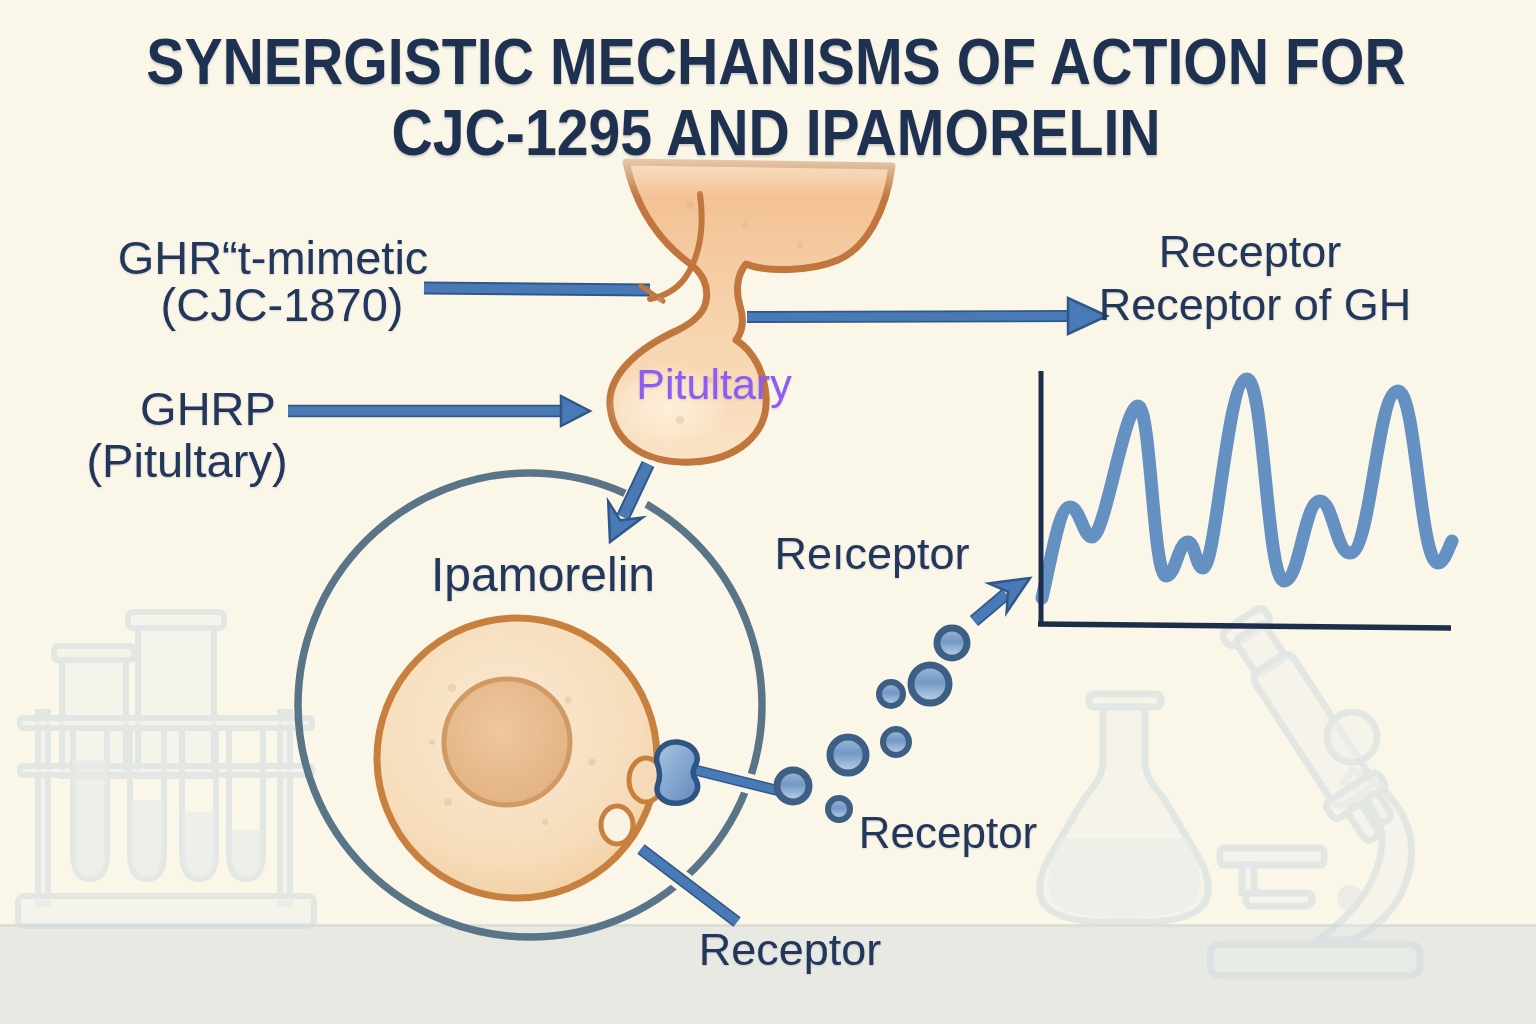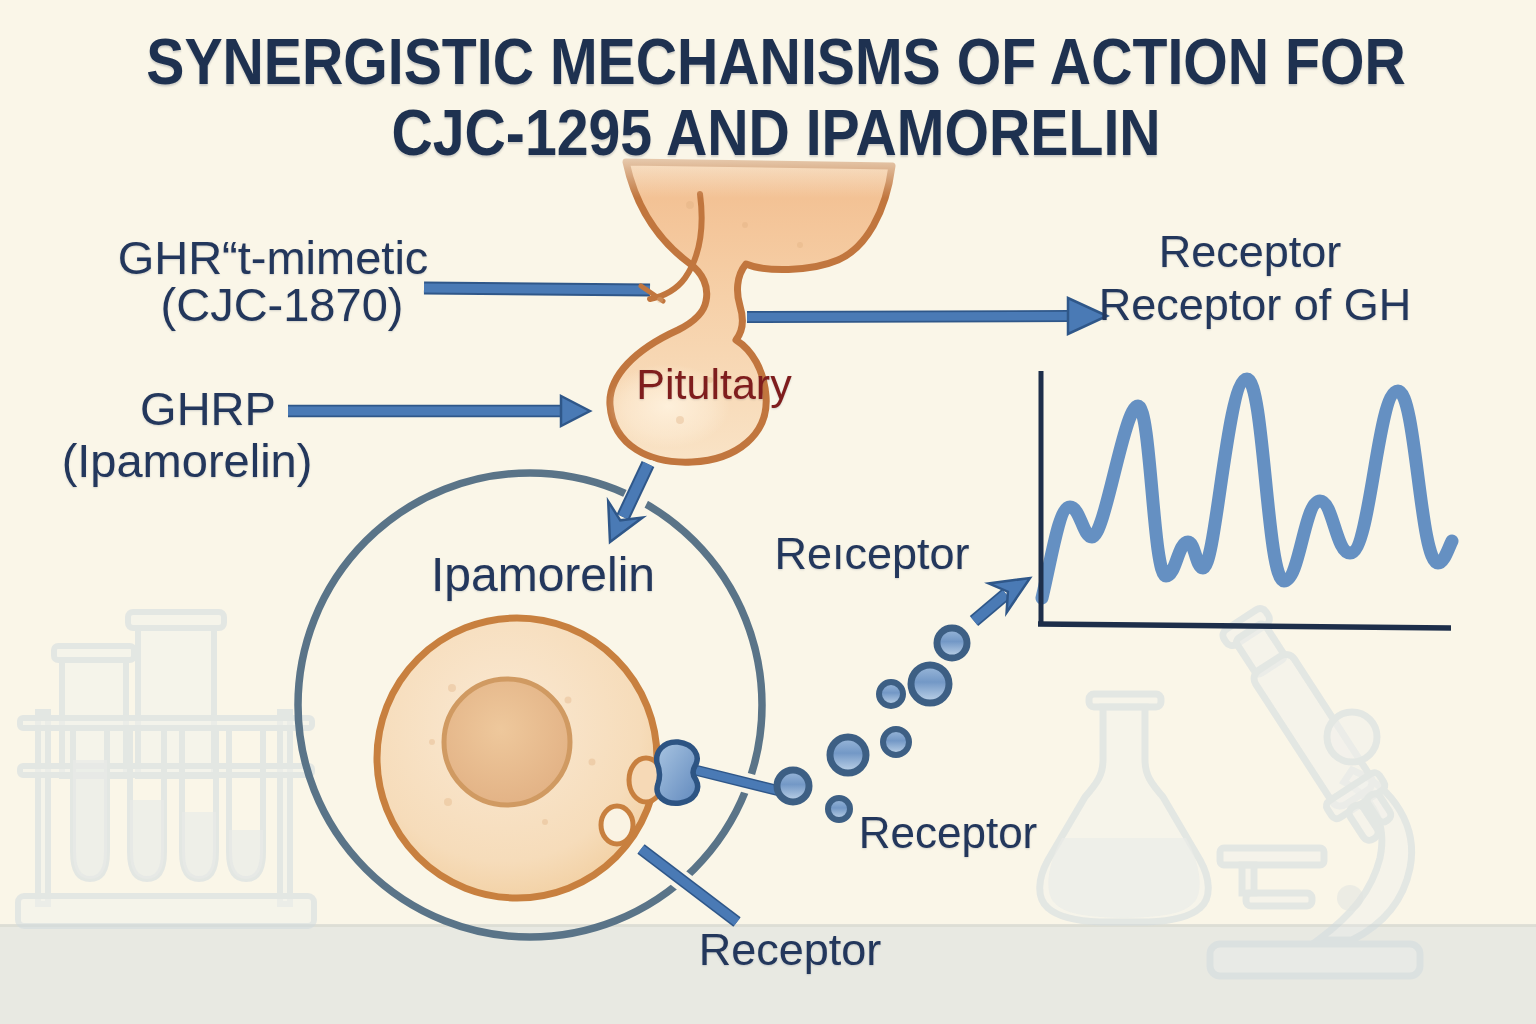--- a/index.html
+++ b/index.html
@@ -204,23 +204,23 @@
   </g>
 </svg>
 
 <div class="title-line" style="top:24px;font-size:65px;">SYNERGISTIC MECHANISMS OF ACTION FOR</div>
 <div class="title-line" style="top:95px;font-size:65px;">CJC-1295 AND IPAMORELIN</div>
 
 <div class="lbl" style="left:273px;top:233px;font-size:47px;">GHR“t-mimetic</div>
 <div class="lbl" style="left:282px;top:280px;font-size:47px;">(CJC-1870)</div>
 
 <div class="lbl" style="left:208px;top:384px;font-size:47px;">GHRP</div>
-<div class="lbl" style="left:187px;top:436px;font-size:47px;">(Ipamorelin)</div>
-
-<div class="lbl" style="left:714px;top:362px;font-size:43px;color:#7f1d1d;">Pitultary</div>
+<div class="lbl" style="left:187px;top:436px;font-size:47px;">(Pitultary)</div>
+
+<div class="lbl" style="left:714px;top:362px;font-size:43px;color:#8b5cf6;">Pitultary</div>
 
 <div class="lbl" style="left:1250px;top:228px;font-size:45px;">Receptor</div>
 <div class="lbl" style="left:1255px;top:281px;font-size:45px;">Receptor of GH</div>
 
 <div class="lbl" style="left:543px;top:550px;font-size:48px;">Ipamorelin</div>
 
 <div class="lbl" style="left:872px;top:530px;font-size:45px;">Reıceptor</div>
 <div class="lbl" style="left:948px;top:810px;font-size:44px;">Receptor</div>
 <div class="lbl" style="left:790px;top:926px;font-size:45px;">Receptor</div>
 

